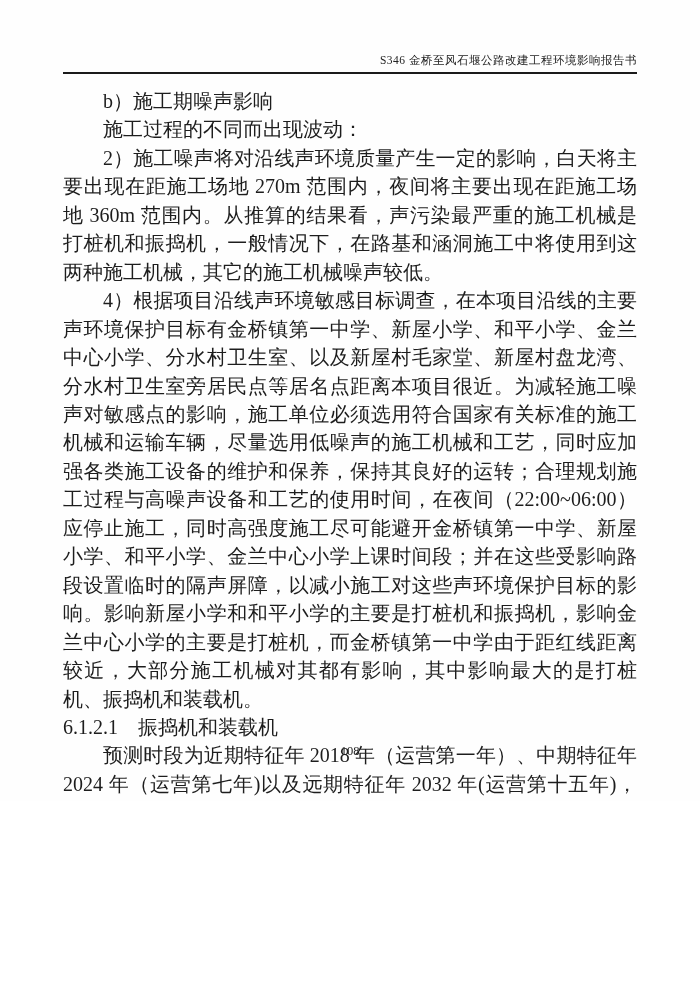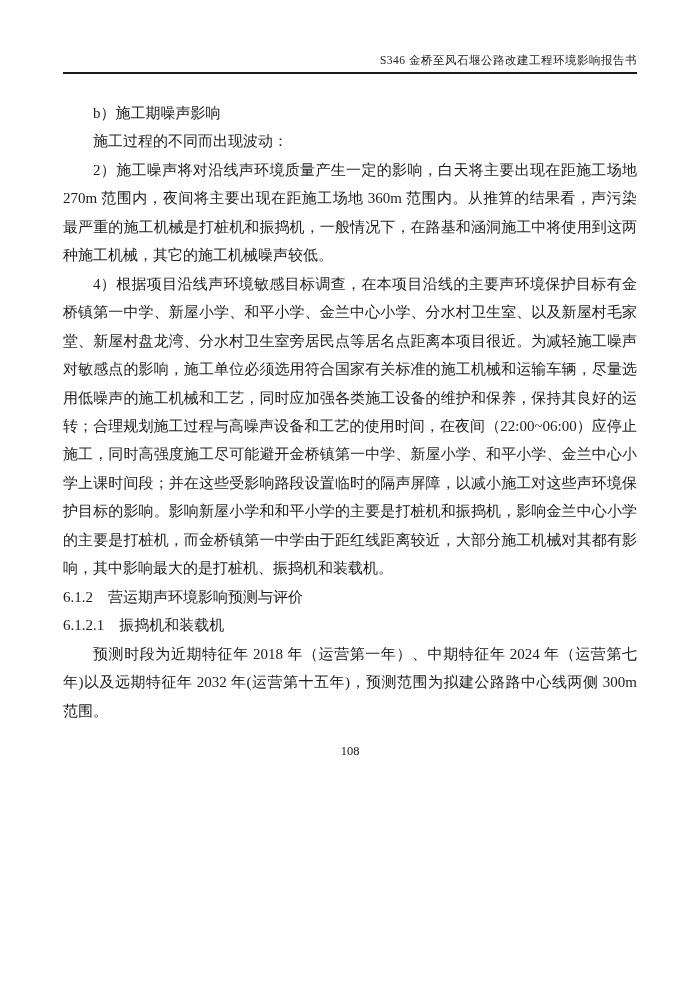--- a/index.html
+++ b/index.html
@@ -23,22 +23,22 @@
     padding-top: 52px;
     text-align: right;
     font-size: 11.5px;
     letter-spacing: 0.5px;
     line-height: 16px;
     color: #222222;
     border-bottom: 2px solid #1a1a1a;
     padding-bottom: 4px;
   }
   .doc-body {
-    margin-top: 25px;
-    font-size: 15px;
+    margin-top: 13px;
+    font-size: 20px;
     line-height: 28.45px;
     text-align: justify;
     text-justify: inter-ideograph;
   }
   .doc-body p {
     margin: 0;
     padding: 0;
   }
   .para {
     text-indent: 2em;
@@ -61,20 +61,19 @@
 
 <div class="page">
 
   <div class="running-header">S346 金桥至风石堰公路改建工程环境影响报告书</div>
 
   <div class="doc-body">
     <p class="para">b）施工期噪声影响</p>
     <p class="para">施工过程的不同而出现波动：</p>
     <p class="para">2）施工噪声将对沿线声环境质量产生一定的影响，白天将主要出现在距施工场地 270m 范围内，夜间将主要出现在距施工场地 360m 范围内。从推算的结果看，声污染最严重的施工机械是打桩机和振捣机，一般情况下，在路基和涵洞施工中将使用到这两种施工机械，其它的施工机械噪声较低。</p>
     <p class="para">4）根据项目沿线声环境敏感目标调查，在本项目沿线的主要声环境保护目标有金桥镇第一中学、新屋小学、和平小学、金兰中心小学、分水村卫生室、以及新屋村毛家堂、新屋村盘龙湾、分水村卫生室旁居民点等居名点距离本项目很近。为减轻施工噪声对敏感点的影响，施工单位必须选用符合国家有关标准的施工机械和运输车辆，尽量选用低噪声的施工机械和工艺，同时应加强各类施工设备的维护和保养，保持其良好的运转；合理规划施工过程与高噪声设备和工艺的使用时间，在夜间（22:00~06:00）应停止施工，同时高强度施工尽可能避开金桥镇第一中学、新屋小学、和平小学、金兰中心小学上课时间段；并在这些受影响路段设置临时的隔声屏障，以减小施工对这些声环境保护目标的影响。影响新屋小学和和平小学的主要是打桩机和振捣机，影响金兰中心小学的主要是打桩机，而金桥镇第一中学由于距红线距离较近，大部分施工机械对其都有影响，其中影响最大的是打桩机、振捣机和装载机。</p>
-    <p class="section-heading">6.1.2　营运期声环境影响预测与评价</p>
     <p class="section-heading">6.1.2.1　振捣机和装载机</p>
     <p class="para">预测时段为近期特征年 2018 年（运营第一年）、中期特征年 2024 年（运营第七年)以及远期特征年 2032 年(运营第十五年)，预测范围为拟建公路路中心线两侧 300m 范围。</p>
   </div>
 
   <div class="page-footer">108</div>
 
 </div>
 
 </body></html>

